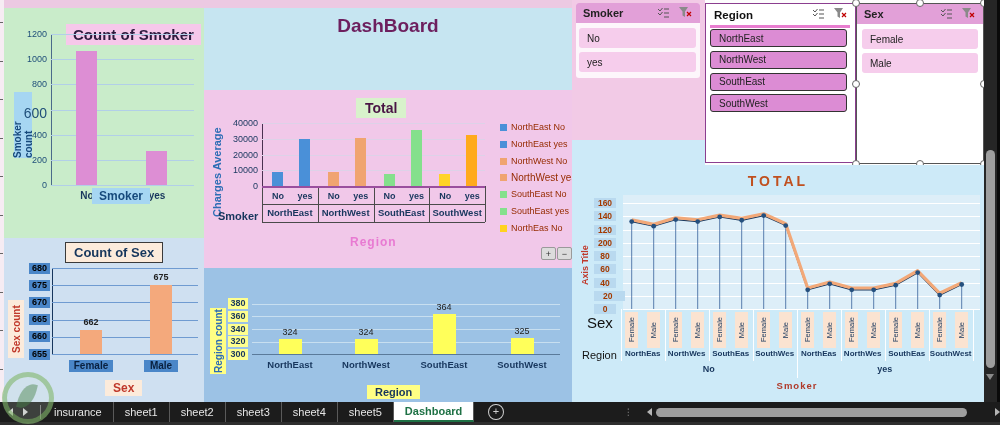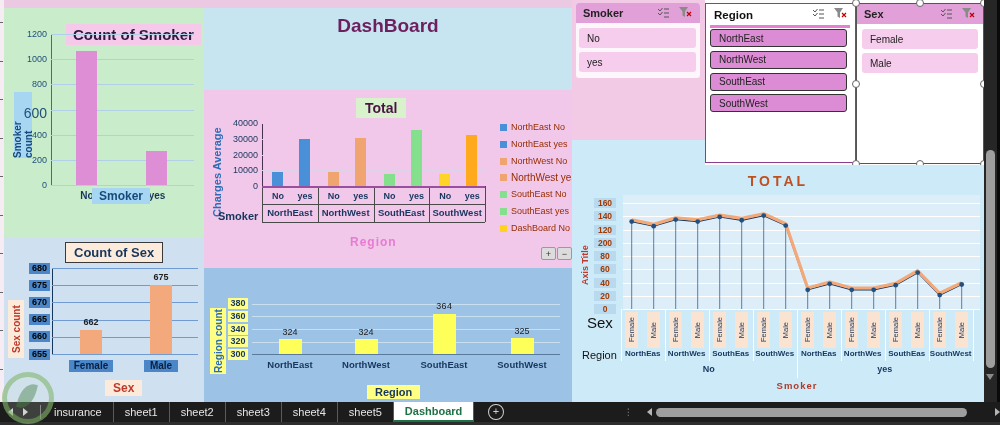--- a/index.html
+++ b/index.html
@@ -142,21 +142,21 @@
       <div style="position: absolute; left: 307px; top: 48.8px; width: 70px; font-size: 9px; color: rgb(150, 43, 0);">NorthEast yes</div>
       <div style="position: absolute; left: 296px; top: 67.6px; width: 7px; height: 7px; background: rgb(240, 164, 112);"></div>
       <div style="position: absolute; left: 307px; top: 65.6px; width: 70px; font-size: 9px; color: rgb(150, 43, 0);">NorthWest No</div>
       <div style="position: absolute; left: 296px; top: 84.4px; width: 7px; height: 7px; background: rgb(240, 164, 112);"></div>
       <div style="position: absolute; left: 307px; top: 82px; width: 70px; font-size: 10px; color: rgb(150, 43, 0);">NorthWest yes</div>
       <div style="position: absolute; left: 296px; top: 101.2px; width: 7px; height: 7px; background: rgb(132, 224, 140);"></div>
       <div style="position: absolute; left: 307px; top: 99.2px; width: 70px; font-size: 9px; color: rgb(150, 43, 0);">SouthEast No</div>
       <div style="position: absolute; left: 296px; top: 118px; width: 7px; height: 7px; background: rgb(132, 224, 140);"></div>
       <div style="position: absolute; left: 307px; top: 116px; width: 70px; font-size: 9px; color: rgb(150, 43, 0);">SouthEast yes</div>
       <div style="position: absolute; left: 296px; top: 134.8px; width: 7px; height: 7px; background: rgb(255, 210, 31);"></div>
-      <div style="position: absolute; left: 307px; top: 132.8px; width: 70px; font-size: 9px; color: rgb(150, 43, 0);">DashBoard No</div>
+      <div style="position: absolute; left: 307px; top: 132.8px; width: 70px; font-size: 9px; color: rgb(150, 43, 0);">NorthEas No</div>
     </div>
 
   <div class="panel" id="p-region" style="left:204px;top:268px;width:368px;height:134px;background:#9cc2e5;">
     <div class="chip vtext" style="left:6px;top:40px;width:16px;height:66px;background:#ffff84;color:#2d6db5;font-size:10px;font-weight:bold;">Region count</div>
     <div class="chip" style="left:163px;top:117px;padding:1px 8px;background:#ffff84;color:#17365d;font-size:11px;font-weight:bold;">Region</div>
   <div style="position: absolute; left: 48px; top: 35.7px; width: 308px; height: 1px; background: rgb(200, 223, 240);"></div>
       <div style="position: absolute; left: 24px; top: 30.2px; width: 20px; height: 11px; background: rgb(255, 255, 142); font-size: 9px; font-weight: bold; color: rgb(23, 54, 93); text-align: center; line-height: 11px;">380</div>
       <div style="position: absolute; left: 48px; top: 48.35px; width: 308px; height: 1px; background: rgb(200, 223, 240);"></div>
       <div style="position: absolute; left: 24px; top: 42.85px; width: 20px; height: 11px; background: rgb(255, 255, 142); font-size: 9px; font-weight: bold; color: rgb(23, 54, 93); text-align: center; line-height: 11px;">360</div>
       <div style="position: absolute; left: 48px; top: 61px; width: 308px; height: 1px; background: rgb(200, 223, 240);"></div>
@@ -165,21 +165,21 @@
       <div style="position: absolute; left: 24px; top: 68.15px; width: 20px; height: 11px; background: rgb(255, 255, 142); font-size: 9px; font-weight: bold; color: rgb(23, 54, 93); text-align: center; line-height: 11px;">320</div>
       <div style="position: absolute; left: 48px; top: 86.3px; width: 308px; height: 1px; background: rgb(200, 223, 240);"></div>
       <div style="position: absolute; left: 24px; top: 80.8px; width: 20px; height: 11px; background: rgb(255, 255, 142); font-size: 9px; font-weight: bold; color: rgb(23, 54, 93); text-align: center; line-height: 11px;">300</div>
       <div class="bar" style="position: absolute; left: 74.5px; top: 71.12px; width: 23px; height: 15.18px; background: rgb(255, 255, 90);"></div>
       <div style="position: absolute; left: 68px; top: 59.12px; width: 36px; text-align: center; font-size: 9px; color: rgb(34, 34, 34);">324</div>
       <div style="position: absolute; left: 53px; top: 91.3px; width: 66px; text-align: center; font-size: 9.5px; font-weight: 600; color: rgb(23, 54, 93);">NorthEast</div>
       <div class="bar" style="position: absolute; left: 150.5px; top: 71.12px; width: 23px; height: 15.18px; background: rgb(255, 255, 90);"></div>
       <div style="position: absolute; left: 144px; top: 59.12px; width: 36px; text-align: center; font-size: 9px; color: rgb(34, 34, 34);">324</div>
       <div style="position: absolute; left: 129px; top: 91.3px; width: 66px; text-align: center; font-size: 9.5px; font-weight: 600; color: rgb(23, 54, 93);">NorthWest</div>
       <div class="bar" style="position: absolute; left: 228.5px; top: 45.82px; width: 23px; height: 40.48px; background: rgb(255, 255, 90);"></div>
-      <div style="position: absolute; left: 222px; top: 33.82px; width: 36px; text-align: center; font-size: 9px; color: rgb(34, 34, 34); font-family: Liberation Mono, monospace;">364</div>
+      <div style="position: absolute; left: 222px; top: 33.82px; width: 36px; text-align: center; font-size: 9px; color: rgb(34, 34, 34);">364</div>
       <div style="position: absolute; left: 207px; top: 91.3px; width: 66px; text-align: center; font-size: 9.5px; font-weight: 600; color: rgb(23, 54, 93);">SouthEast</div>
       <div class="bar" style="position: absolute; left: 306.5px; top: 70.4875px; width: 23px; height: 15.8125px; background: rgb(255, 255, 90);"></div>
       <div style="position: absolute; left: 300px; top: 58.4875px; width: 36px; text-align: center; font-size: 9px; color: rgb(34, 34, 34);">325</div>
       <div style="position: absolute; left: 285px; top: 91.3px; width: 66px; text-align: center; font-size: 9.5px; font-weight: 600; color: rgb(23, 54, 93);">SouthWest</div>
       <div style="position: absolute; left: 48px; top: 86.3px; width: 308px; height: 1px; background: rgb(90, 122, 154);"></div>
     </div>
 
   <div class="panel" id="slicer-zone" style="left:572px;top:0;width:412px;height:165px;background:#fdfdfd;">
     <div class="abs" style="left:0;top:0;width:133px;height:140px;background:#f2cae6;"></div>
     <div class="abs" style="left:0;top:140px;width:133px;height:25px;background:#cdeaf8;"></div>
@@ -278,21 +278,21 @@
         <div style="position: absolute; left: 22px; top: 59.5px; width: 22px; height: 10px; background: rgb(185, 217, 239); font-size: 8.5px; font-weight: bold; color: rgb(163, 58, 0); text-align: center; line-height: 10px;">120</div>
         <div style="position: absolute; left: 51px; top: 77.75px; width: 357px; height: 1px; background: rgb(255, 255, 255);"></div>
         <div style="position: absolute; left: 22px; top: 72.75px; width: 22px; height: 10px; background: rgb(185, 217, 239); font-size: 8.5px; font-weight: bold; color: rgb(163, 58, 0); text-align: center; line-height: 10px;">200</div>
         <div style="position: absolute; left: 51px; top: 91px; width: 357px; height: 1px; background: rgb(255, 255, 255);"></div>
         <div style="position: absolute; left: 22px; top: 86px; width: 22px; height: 10px; background: rgb(185, 217, 239); font-size: 8.5px; font-weight: bold; color: rgb(163, 58, 0); text-align: center; line-height: 10px;">80</div>
         <div style="position: absolute; left: 51px; top: 104.25px; width: 357px; height: 1px; background: rgb(255, 255, 255);"></div>
         <div style="position: absolute; left: 22px; top: 99.25px; width: 22px; height: 10px; background: rgb(185, 217, 239); font-size: 8.5px; font-weight: bold; color: rgb(163, 58, 0); text-align: center; line-height: 10px;">60</div>
         <div style="position: absolute; left: 51px; top: 117.5px; width: 357px; height: 1px; background: rgb(255, 255, 255);"></div>
         <div style="position: absolute; left: 22px; top: 112.5px; width: 22px; height: 10px; background: rgb(185, 217, 239); font-size: 8.5px; font-weight: bold; color: rgb(163, 58, 0); text-align: center; line-height: 10px;">40</div>
         <div style="position: absolute; left: 51px; top: 130.75px; width: 357px; height: 1px; background: rgb(255, 255, 255);"></div>
-        <div style="position: absolute; left: 22px; top: 125.75px; width: 22px; height: 10px; background: rgb(185, 217, 239); font-size: 8.5px; font-weight: bold; color: rgb(163, 58, 0); text-align: center; line-height: 10px;">20</div>
+        <div style="position: absolute; left: 22px; top: 125.75px; width: 22px; height: 10px; background: rgb(185, 217, 239); font-size: 8.5px; font-weight: bold; color: rgb(163, 58, 0); text-align: left; line-height: 10px; padding-left: 9px;">20</div>
         <div style="position: absolute; left: 51px; top: 144px; width: 357px; height: 1px; background: rgb(255, 255, 255);"></div>
         <div style="position: absolute; left: 22px; top: 139px; width: 22px; height: 10px; background: rgb(185, 217, 239); font-size: 8.5px; font-weight: bold; color: rgb(163, 58, 0); text-align: center; line-height: 10px;">0</div>
         <svg width="412" height="237" style="position: absolute; left: 0px; top: 0px;">
           <line x1="59.7" y1="56.55000000000001" x2="59.7" y2="144" stroke="#4a6fa5" stroke-width="0.9"></line>
           <line x1="81.7" y1="61.1875" x2="81.7" y2="144" stroke="#4a6fa5" stroke-width="0.9"></line>
           <line x1="103.7" y1="54.5625" x2="103.7" y2="144" stroke="#4a6fa5" stroke-width="0.9"></line>
           <line x1="125.7" y1="56.55000000000001" x2="125.7" y2="144" stroke="#4a6fa5" stroke-width="0.9"></line>
           <line x1="147.7" y1="51.912499999999994" x2="147.7" y2="144" stroke="#4a6fa5" stroke-width="0.9"></line>
           <line x1="169.7" y1="55.224999999999994" x2="169.7" y2="144" stroke="#4a6fa5" stroke-width="0.9"></line>
           <line x1="191.7" y1="50.587500000000006" x2="191.7" y2="144" stroke="#4a6fa5" stroke-width="0.9"></line>

